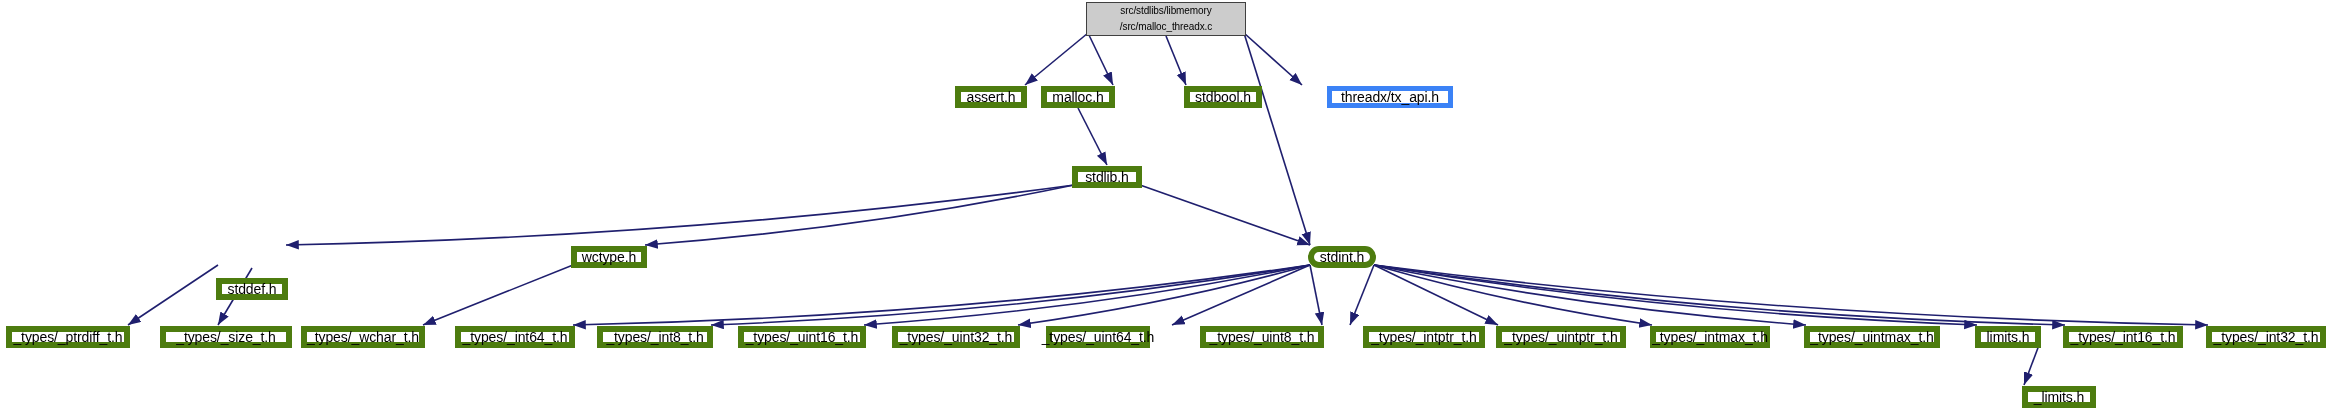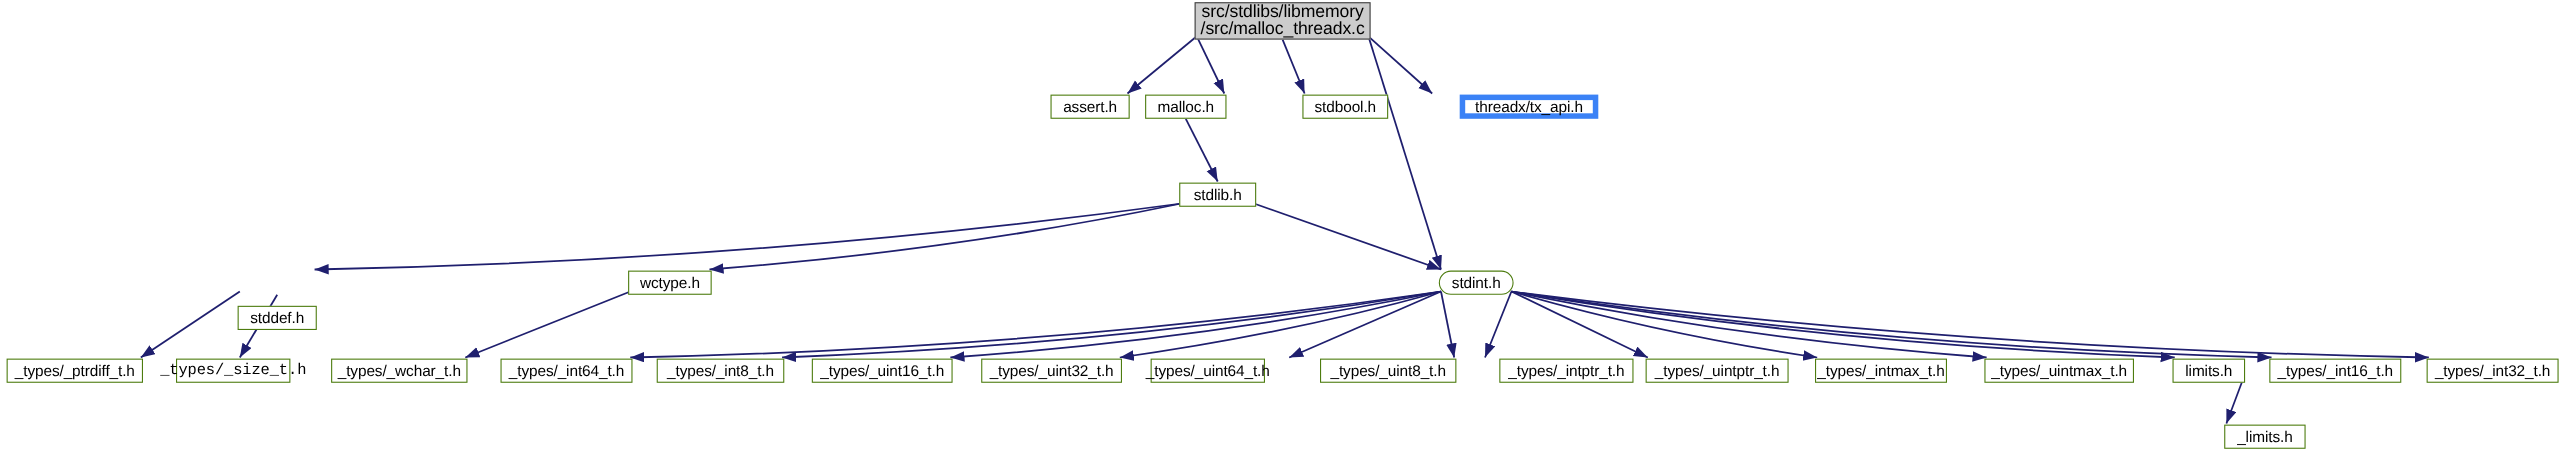--- a/index.html
+++ b/index.html
@@ -26,32 +26,32 @@
     pointer-events: none;
   }
   .node {
     position: absolute;
     box-sizing: border-box;
     display: flex;
     align-items: center;
     justify-content: center;
     text-align: center;
     background: #ffffff;
-    border: 1px solid #4d7c0f;
+    border: 6px solid #4d7c0f;
     color: #000000;
     font-size: 14px;
     line-height: 15px;
     white-space: pre;
     letter-spacing: -0.1px;
     z-index: 5;
   }
   .node.root {
     background: #cccccc;
     border: 1px solid #404040;
-    font-size: 16px;
+    font-size: 10px;
     line-height: 16px;
   }
   .node.external {
     border: 5px solid #3b82f6;
     margin-left: 27px;
   }
 </style>
 </head>
 <body>
 
@@ -96,21 +96,21 @@
 /src/malloc_threadx.c</div>
       <div class="node" style="left: 955px; top: 86px; width: 72px; height: 22px;">assert.h</div>
       <div class="node" style="left: 1041px; top: 86px; width: 74px; height: 22px;">malloc.h</div>
       <div class="node" style="left: 1184px; top: 86px; width: 78px; height: 22px;">stdbool.h</div>
       <div class="node external" style="left: 1300px; top: 86px; width: 126px; height: 22px;">threadx/tx_api.h</div>
       <div class="node" style="left: 1072px; top: 166px; width: 70px; height: 22px;">stdlib.h</div>
       <div class="node" style="left: 216px; top: 246px; width: 72px; height: 22px; margin-top: 32px;">stddef.h</div>
       <div class="node" style="left: 571px; top: 246px; width: 76px; height: 22px;">wctype.h</div>
       <div class="node" style="left: 1308px; top: 246px; width: 68px; height: 22px; border-radius: 11px;">stdint.h</div>
       <div class="node" style="left: 6px; top: 326px; width: 124px; height: 22px;">_types/_ptrdiff_t.h</div>
-      <div class="node" style="left: 160px; top: 326px; width: 104px; height: 22px; font-family: Liberation Mono, monospace;">_types/_size_t.h</div>
+      <div class="node" style="left: 160px; top: 326px; width: 132px; height: 22px;">_types/_size_t.h</div>
       <div class="node" style="left: 301px; top: 326px; width: 124px; height: 22px;">_types/_wchar_t.h</div>
       <div class="node" style="left: 455px; top: 326px; width: 120px; height: 22px;">_types/_int64_t.h</div>
       <div class="node" style="left: 597px; top: 326px; width: 116px; height: 22px;">_types/_int8_t.h</div>
       <div class="node" style="left: 738px; top: 326px; width: 128px; height: 22px;">_types/_uint16_t.h</div>
       <div class="node" style="left: 892px; top: 326px; width: 128px; height: 22px; text-align: center;">_types/_uint32_t.h</div>
       <div class="node" style="left: 1046px; top: 326px; width: 104px; height: 22px;">_types/_uint64_t.h</div>
       <div class="node" style="left: 1200px; top: 326px; width: 124px; height: 22px;">_types/_uint8_t.h</div>
       <div class="node" style="left: 1348px; top: 326px; width: 122px; height: 22px; margin-left: 15px;">_types/_intptr_t.h</div>
       <div class="node" style="left: 1496px; top: 326px; width: 130px; height: 22px;">_types/_uintptr_t.h</div>
       <div class="node" style="left: 1650px; top: 326px; width: 120px; height: 22px;">_types/_intmax_t.h</div>

